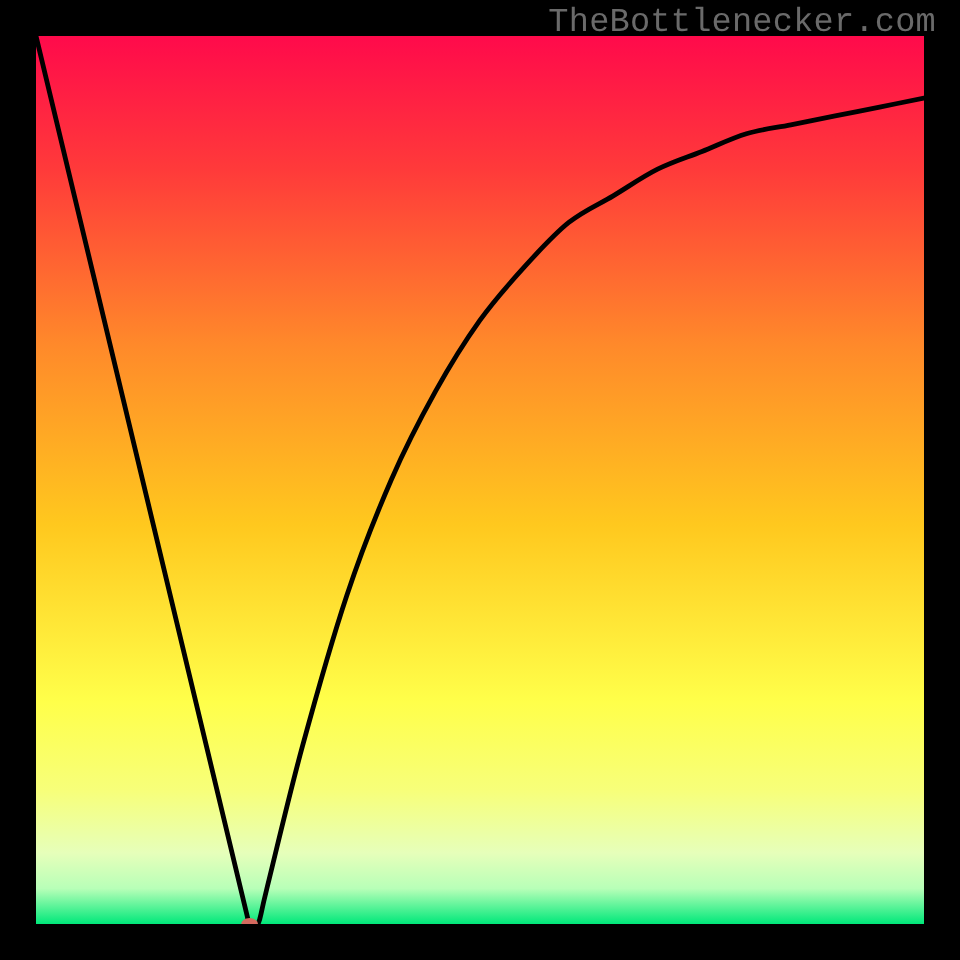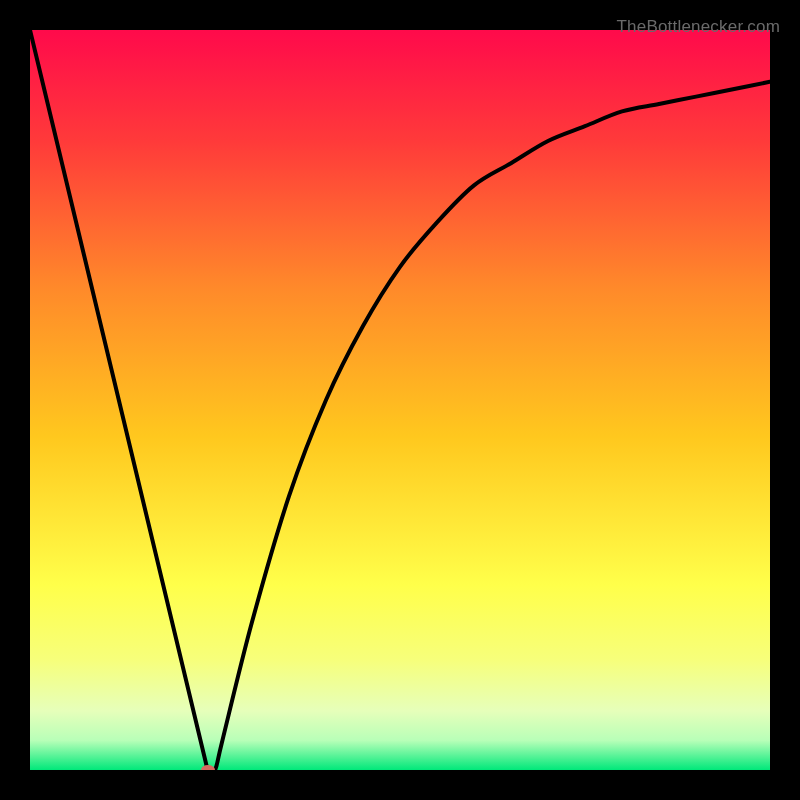--- a/index.html
+++ b/index.html
@@ -37,25 +37,26 @@
   }
   .dot {
     position: absolute;
     width: 14px;
     height: 10px;
     border-radius: 50%;
     transform: translate(-50%, -50%);
   }
   .watermark {
     position: absolute;
-    top: 17px;
+    top: 4px;
     right: 20px;
     color: #6a6a6a;
-    font-size: 17px;
+    font-size: 28px;
     letter-spacing: 0.2px;
+    font-family: Liberation Mono, monospace;
   }
 </style>
 </head>
 <body>
 
 <div class="frame">
   <div class="plot-area">
     <svg class="gradient" viewBox="0 0 740 740" preserveAspectRatio="none">
       <defs>
         <linearGradient id="bg" x1="0" y1="0" x2="0" y2="1">

